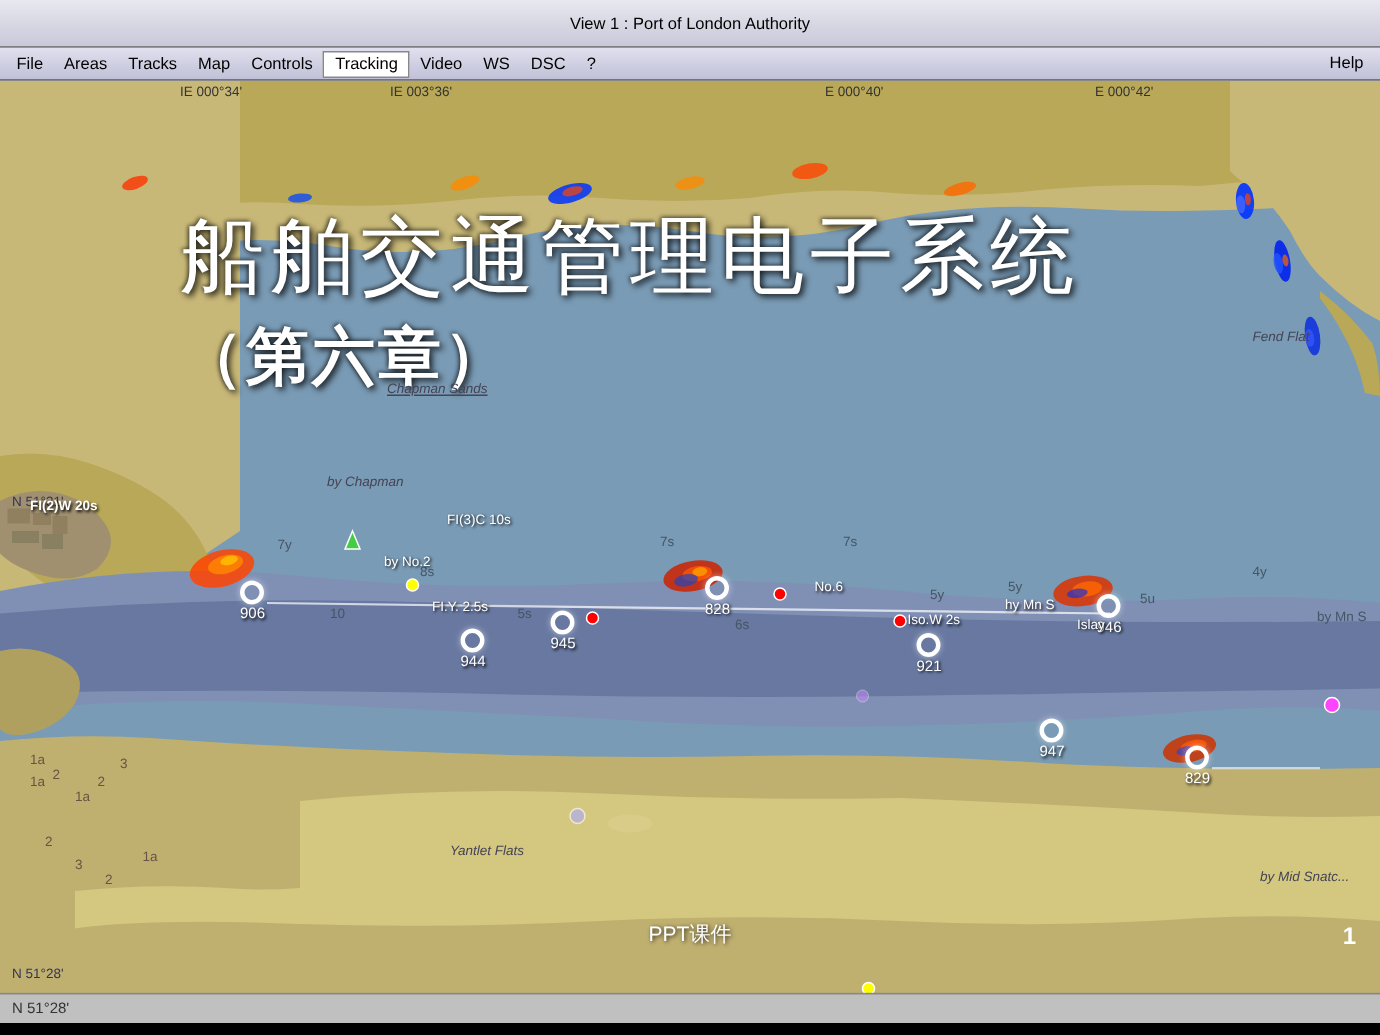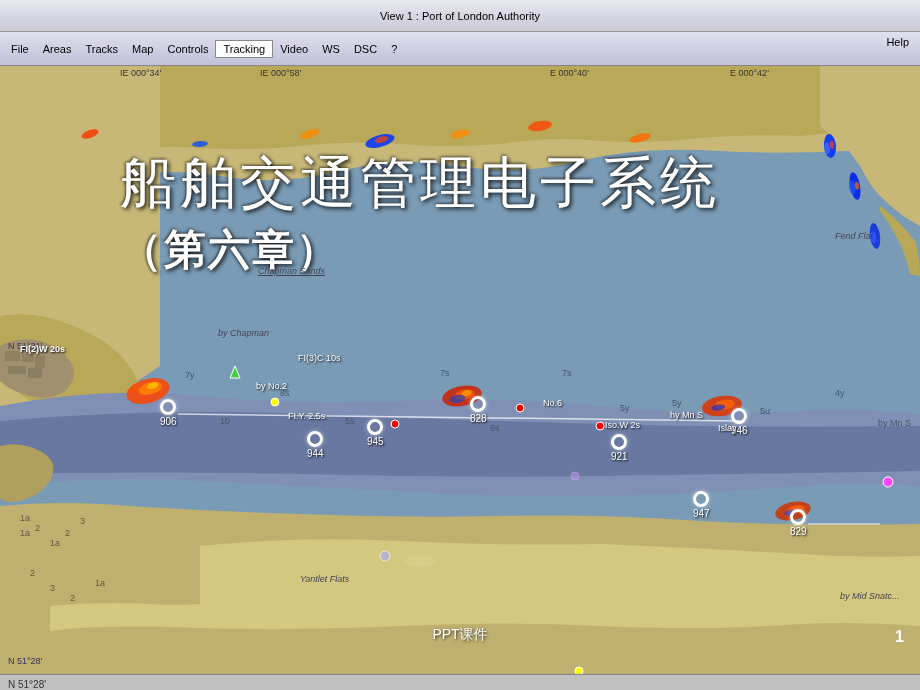--- a/index.html
+++ b/index.html
@@ -19,21 +19,21 @@
       align-items: center;
       justify-content: center;
       font-size: 11px;
       color: #000;
       border-bottom: 1px solid #999;
     }
 
     
     #menu-bar {
       background: linear-gradient(to bottom, #e0e0ee, #c0c0d8);
-      height: 34px;
+      height: 22px;
       display: flex;
       align-items: center;
       padding: 0 4px;
       border-bottom: 1px solid #888;
       font-size: 11px;
       color: #000;
       position: relative;
     }
 
     .menu-item {
@@ -317,21 +317,21 @@
     <text x="672" y="340" font-size="9" fill="#445566" font-family="Arial">5y</text>
     <text x="760" y="348" font-size="9" fill="#445566" font-family="Arial">5u</text>
     <text x="835" y="330" font-size="9" fill="#445566" font-family="Arial">4y</text>
     <text x="878" y="360" font-size="9" fill="#445566" font-family="Arial">by Mn S</text>
 
     <text x="8" y="283" font-size="9" fill="#333355" font-family="Arial">N 51°31'</text>
     <text x="8" y="598" font-size="9" fill="#333355" font-family="Arial">N 51°28'</text>
   </svg>
 
   <div style="position:absolute; top:2px; left:120px; color:#333; font-size:9px;">IE 000°34'</div>
-  <div style="position:absolute; top:2px; left:260px; color:#333; font-size:9px;">IE 000°58'</div>
+  <div style="position:absolute; top:2px; left:260px; color:#333; font-size:9px;">IE 003°36'</div>
   <div style="position:absolute; top:2px; left:550px; color:#333; font-size:9px;">E 000°40'</div>
   <div style="position:absolute; top:2px; left:730px; color:#333; font-size:9px;">E 000°42'</div>
 
   <div id="chinese-title">
     <span class="line1">船舶交通管理电子系统</span>
     <span class="line2">（第六章）</span>
   </div>
 
   <div class="vessel" style="position:absolute; left:160px; top:333px;">
     <div class="vessel-circle-open"></div>

